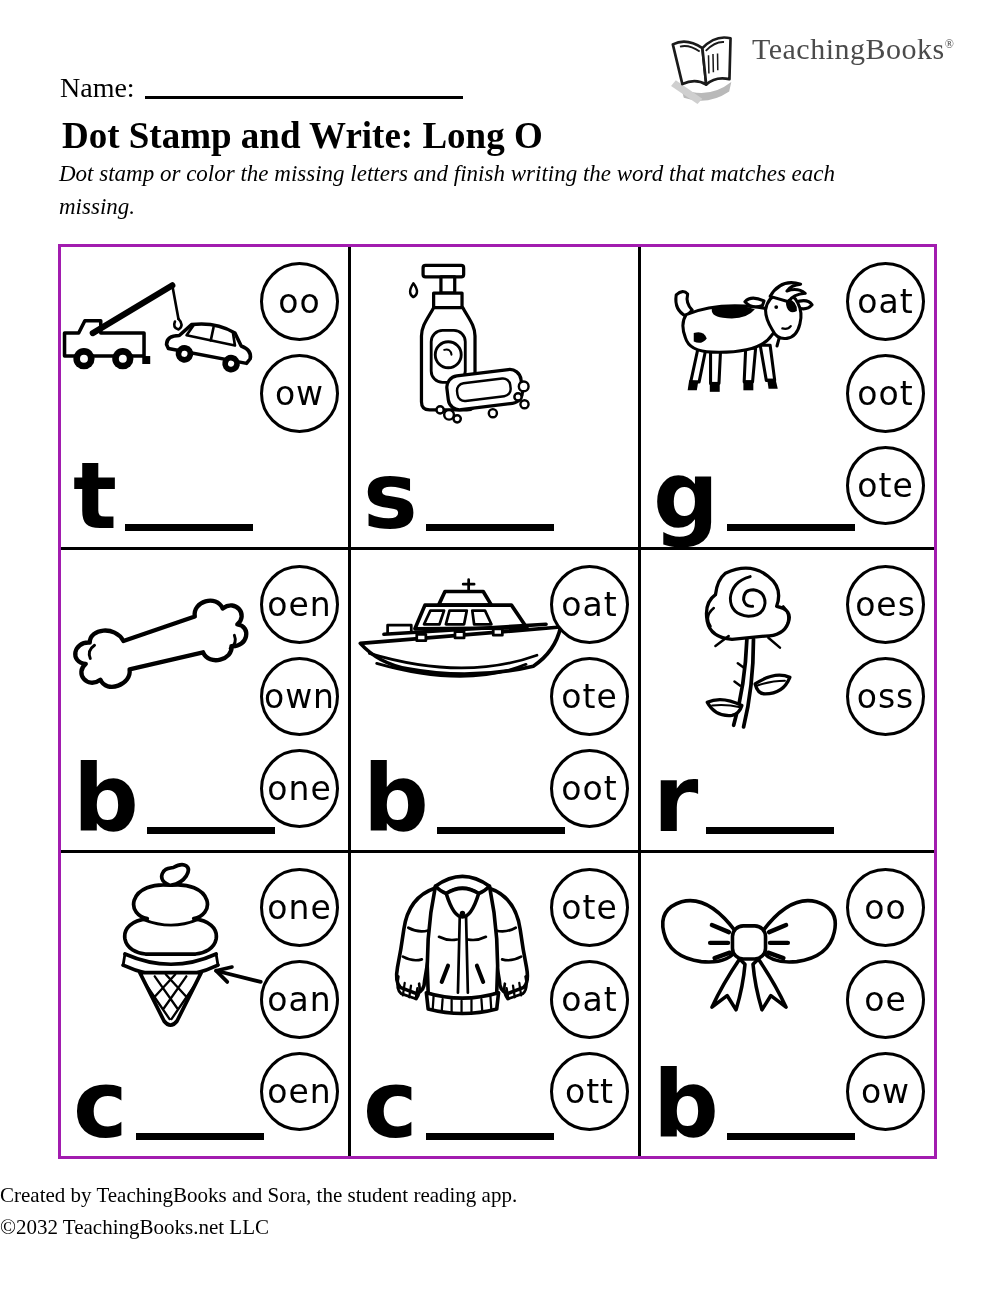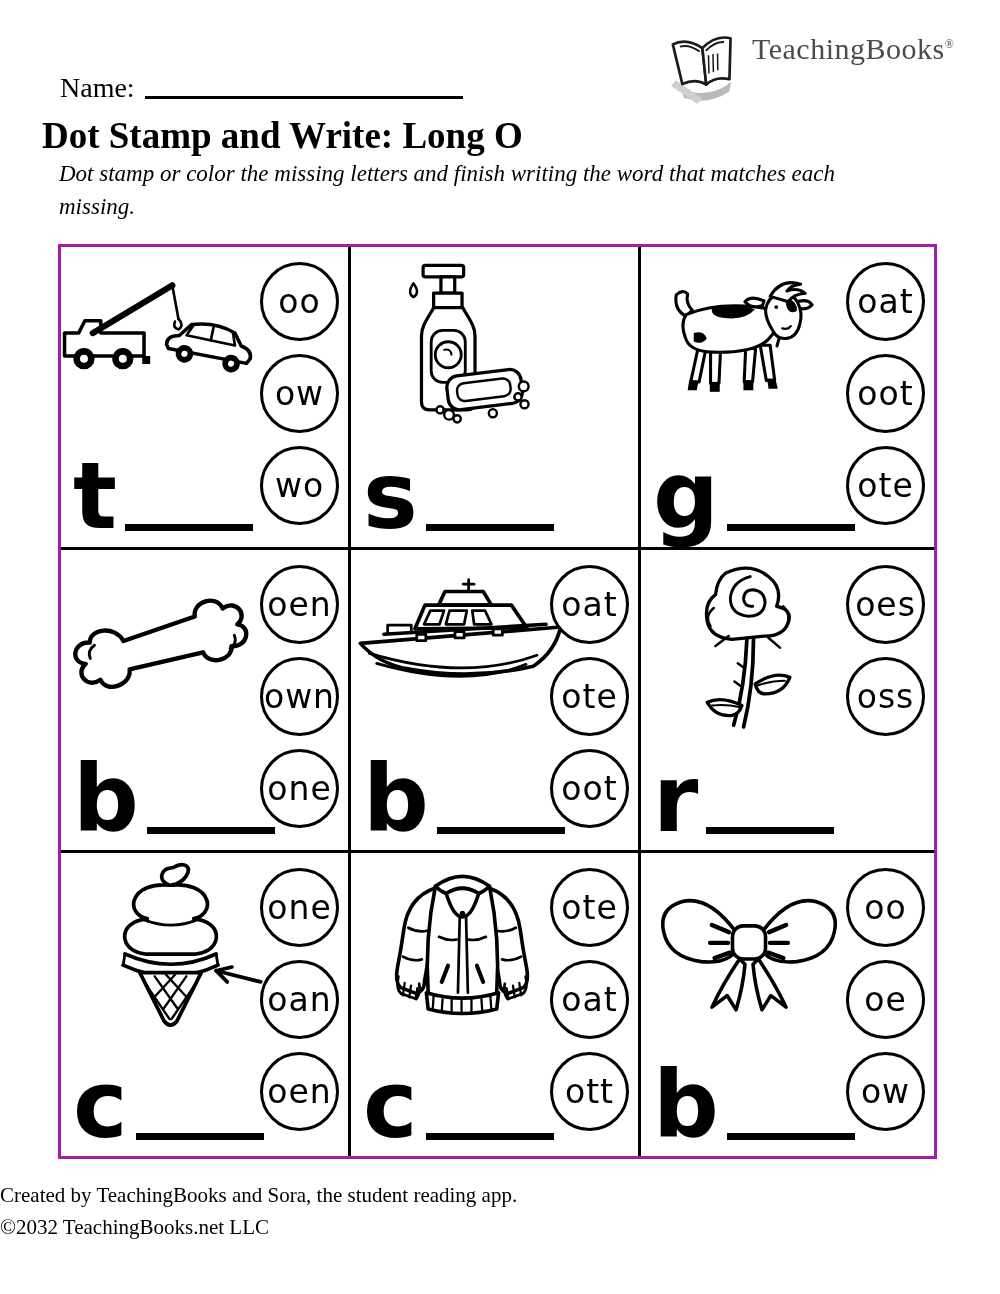--- a/index.html
+++ b/index.html
@@ -10,21 +10,21 @@
     font-family: "Liberation Serif", serif; color: #000;
   }
   
   .name-row { position: absolute; left: 60px; top: 72px; font-size: 28px; }
   .name-line { display: inline-block; width: 318px; height: 8px;
     border-bottom: 3px solid #000; margin-left: 10px; position: relative; top: 2px; }
   .logo { position: absolute; left: 664px; top: 32px; display: flex; align-items: flex-start; }
   .logo svg { width: 84px; height: 72px; flex: 0 0 auto; }
   .logo-text { font-size: 30px; color: #4b4b4b; margin-left: 4px; letter-spacing: 0.5px; }
   .logo-reg { font-size: 12px; color: #4b4b4b; vertical-align: super; }
-  .title { position: absolute; left: 42px; top: 114px; font-size: 37px; font-weight: bold; }
+  .title { position: absolute; left: 62px; top: 114px; font-size: 37px; font-weight: bold; }
   .instructions { position: absolute; left: 59px; top: 158px; width: 880px;
     font-size: 23px; line-height: 1.42; font-style: italic; }
   
   .grid { position: absolute; left: 58px; top: 244px; width: 879px; height: 915px;
     border: 3px solid #a21caf; display: grid;
     grid-template-columns: 290px 290px 293px; grid-template-rows: 1fr 1fr 1fr; }
   .cell { position: relative; border-right: 3px solid #000; border-bottom: 3px solid #000; overflow: hidden; }
   .cell:nth-child(3n) { border-right: none; }
   .cell:nth-child(n+7) { border-bottom: none; }
   .pic { position: absolute; }
@@ -95,23 +95,20 @@
           </g>
         </g>
       </svg>
       <div class="opts">
         <div class="opt">
             <span>oo</span>
           </div>
         <div class="opt">
             <span>ow</span>
           </div>
-        <div class="opt">
-            <span>wo</span>
-          </div>
       </div>
       <div class="write">
         <span>t</span>
           <span class="blank"></span>
       </div>
     </div>
 
     <div class="cell">
       <svg class="pic" style="left:38px;top:12px;width:142px" viewBox="0 0 175 205">
         <g stroke="#000" stroke-width="4" fill="#fff" stroke-linecap="round" stroke-linejoin="round">

